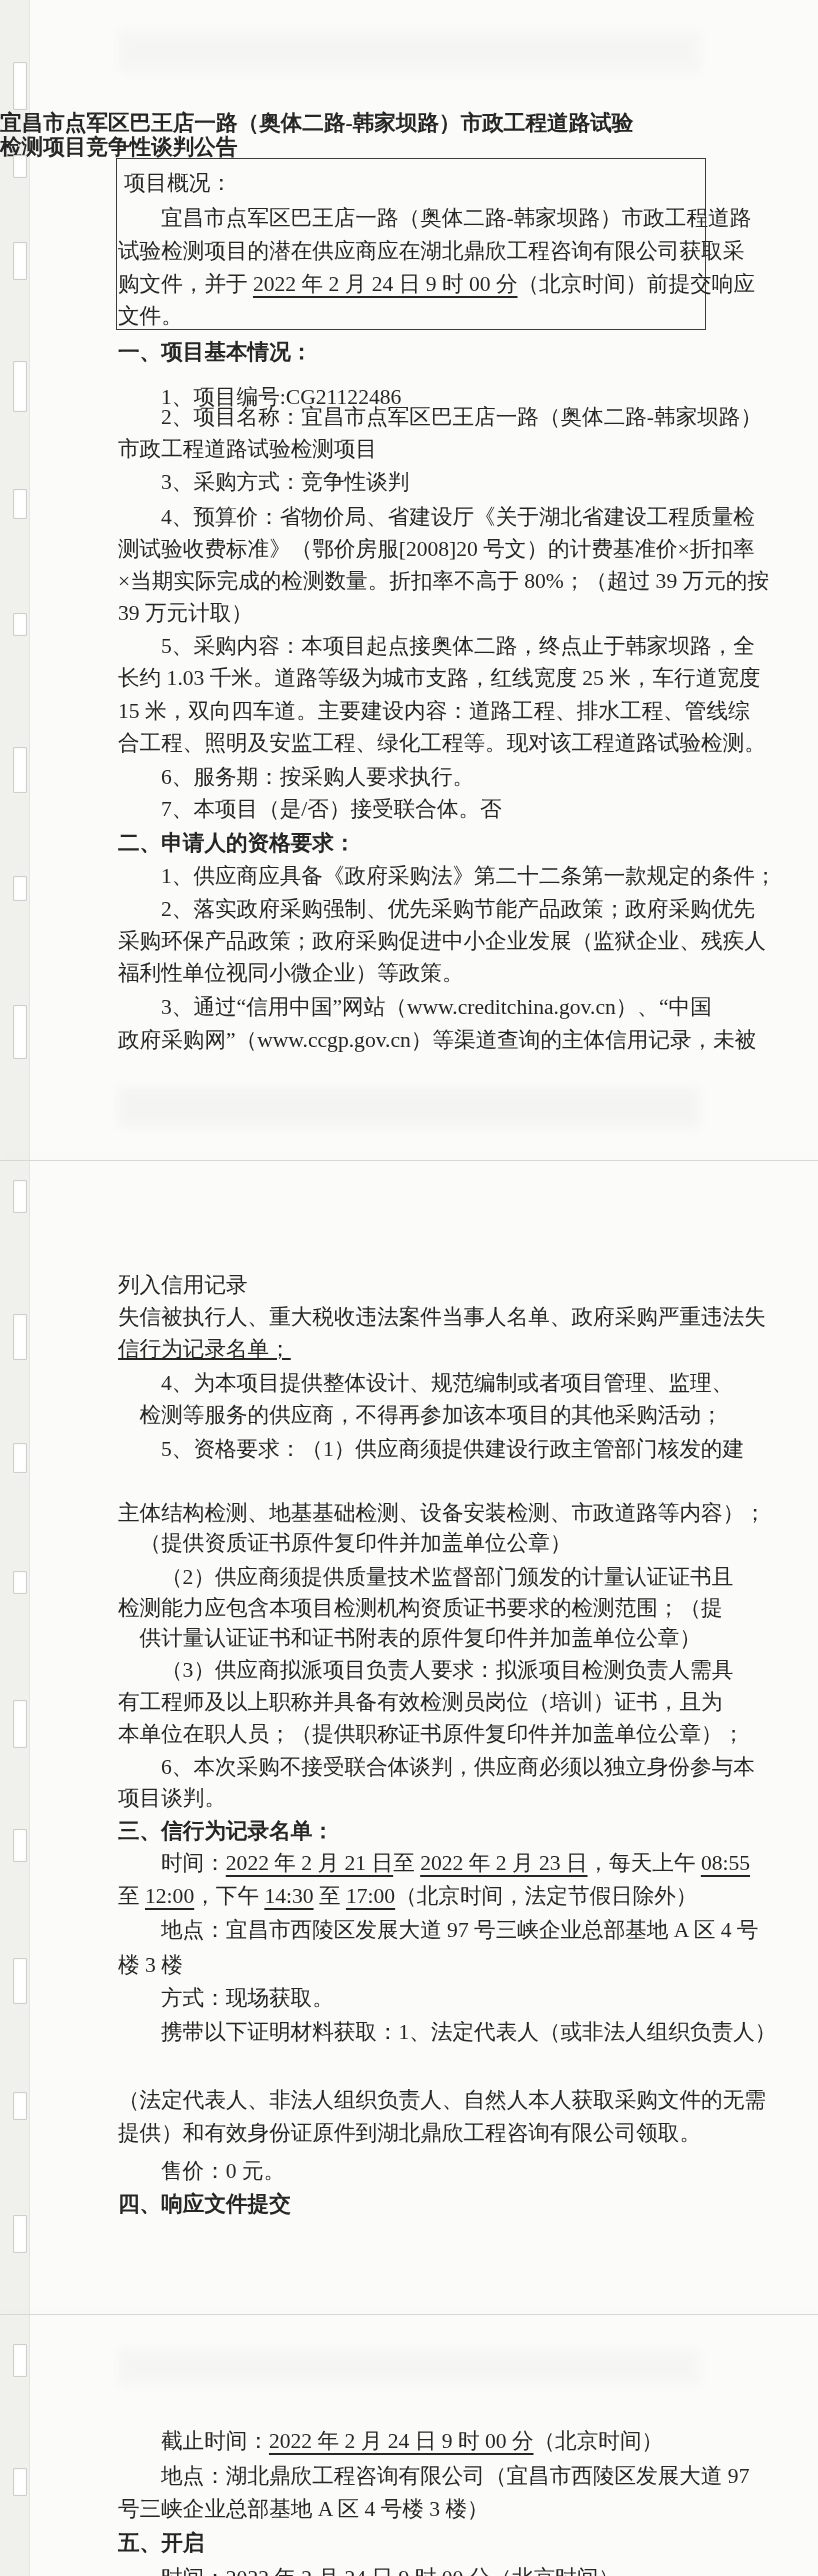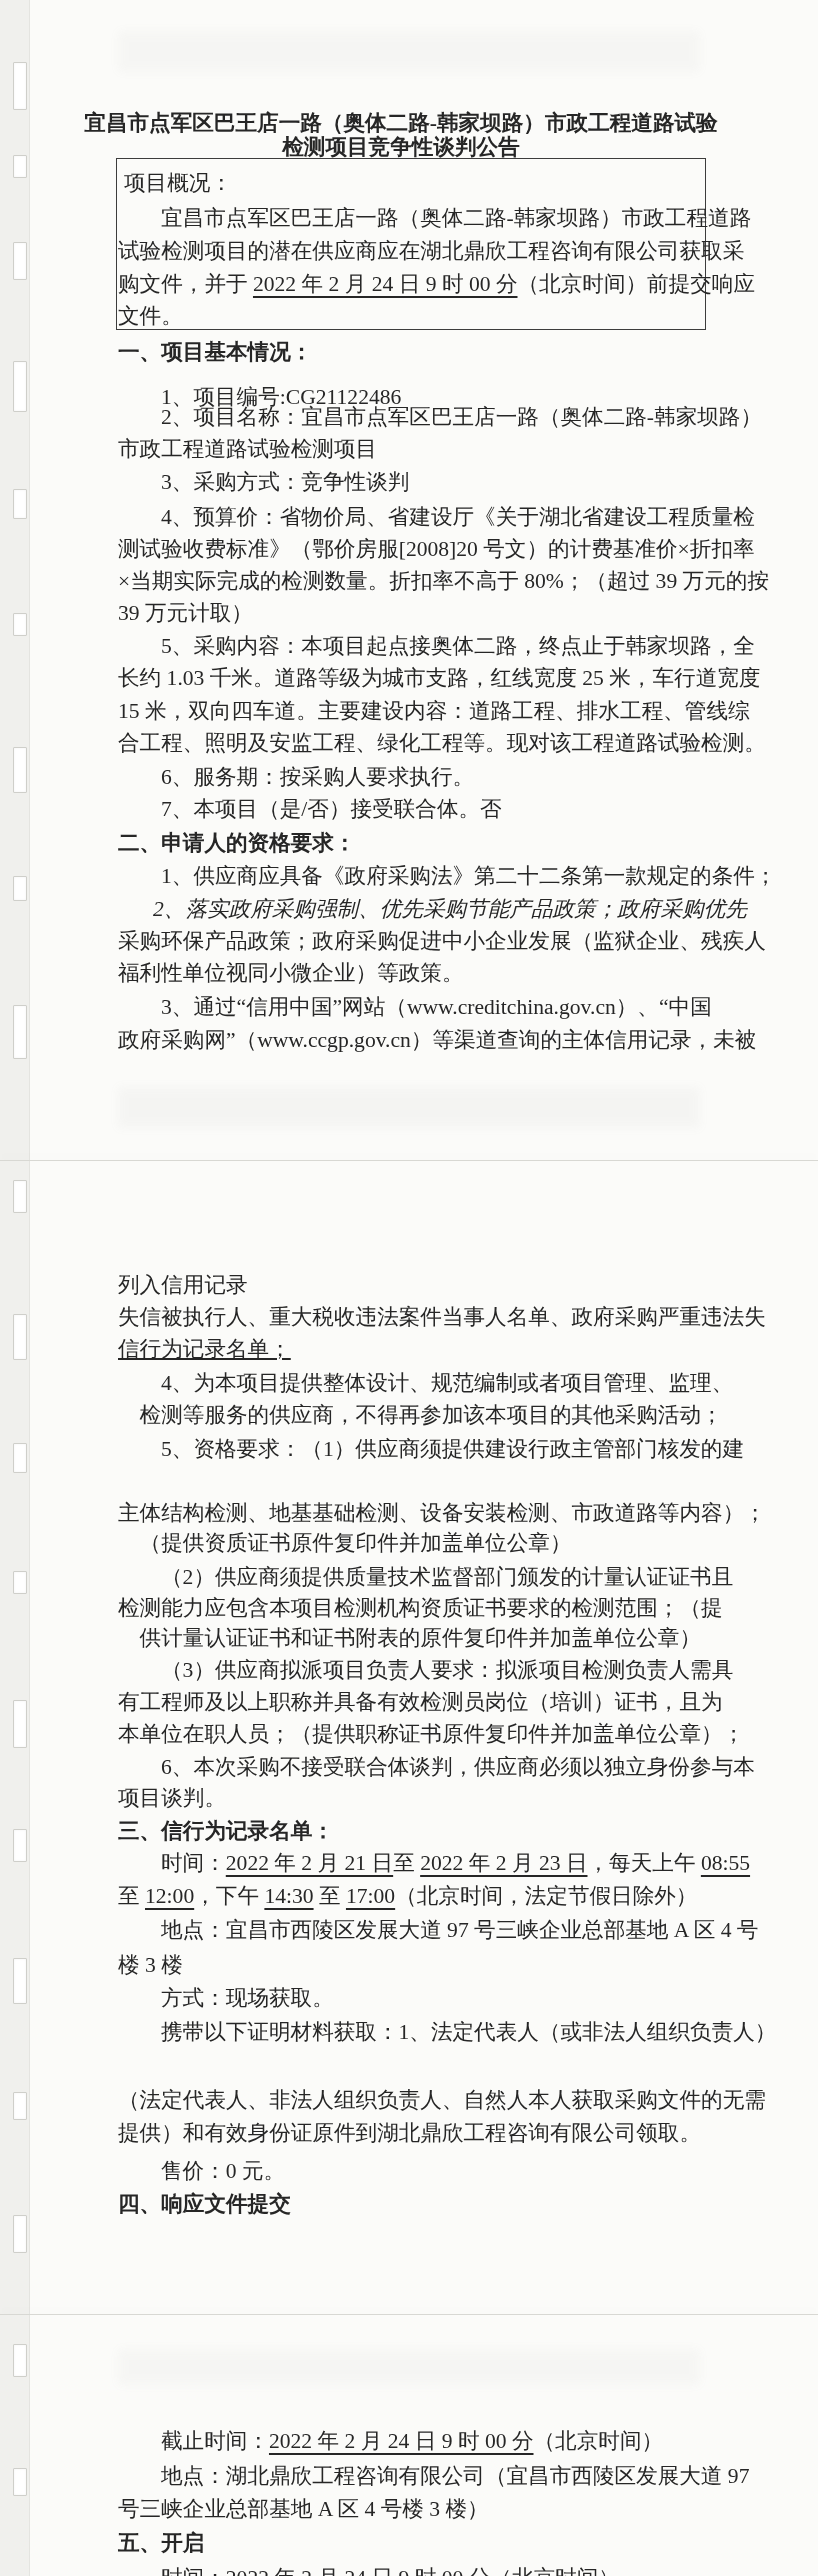--- a/index.html
+++ b/index.html
@@ -8,21 +8,21 @@
     background:#fbfbf9;
     font-family:"Liberation Serif","DejaVu Serif",serif;
     color:#262626;
   }
   .strip{position:absolute;left:0;top:0;width:29px;height:100%;background:#f0f0ed;border-right:0.5px solid #e4e4e0;}
   .tab{position:absolute;left:13.4px;width:11.3px;background:#ffffff;border:0.5px solid #cfcfca;border-radius:1px;box-shadow:inset 0 0 2.1px rgba(0,0,0,.07);}
   .sep{position:absolute;left:0;width:100%;height:1px;background:#d8d8d3;box-shadow:0 -4.1px 7.2px rgba(0,0,0,.05);}
   .artifact{position:absolute;left:118px;right:118px;background:#9a9a96;filter:blur(4.6px);pointer-events:none;}
   .line{position:absolute;font-size:21.6px;line-height:1.15;white-space:pre;letter-spacing:0;}
   .bold{font-weight:bold;}
-  .center{left:0;right:16px;text-align:center;}
+  .center{left:0;right:16px;text-align:left;}
   .u{text-decoration:underline;text-underline-offset:4.6px;text-decoration-thickness:1.5px;}
   #overview-box{position:absolute;border:1.5px solid #3c3c3c;background:transparent;}
 </style>
 </head>
 <body>
 
 <div id="doc">
   <div class="strip"></div>
 
   <div class="line center bold" style="top:111px">宜昌市点军区巴王店一路（奥体二路-韩家坝路）市政工程道路试验</div>
@@ -69,21 +69,21 @@
     <div class="line" style="top: 569px; left: 118px;"><span>×当期实际完成的检测数量。折扣率不高于 80%；（超过 39 万元的按</span></div>
     <div class="line" style="top: 601px; left: 118px; text-align: center;"><span>39 万元计取）</span></div>
     <div class="line" style="top: 634px; left: 118px; padding-left: 43px;"><span>5、采购内容：本项目起点接奥体二路，终点止于韩家坝路，全</span></div>
     <div class="line" style="top: 666px; left: 118px;"><span>长约 1.03 千米。道路等级为城市支路，红线宽度 25 米，车行道宽度</span></div>
     <div class="line" style="top: 699px; left: 118px;"><span>15 米，双向四车道。主要建设内容：道路工程、排水工程、管线综</span></div>
     <div class="line" style="top: 731px; left: 118px;"><span>合工程、照明及安监工程、绿化工程等。现对该工程道路试验检测。</span></div>
     <div class="line" style="top: 765px; left: 118px; padding-left: 43px;"><span>6、服务期：按采购人要求执行。</span></div>
     <div class="line" style="top: 797px; left: 118px; padding-left: 43px;"><span>7、本项目（是/否）接受联合体。否</span></div>
     <div class="line bold" style="top: 831px; left: 118px;"><span>二、申请人的资格要求：</span></div>
     <div class="line" style="top: 864px; left: 118px; padding-left: 43px;"><span>1、供应商应具备《政府采购法》第二十二条第一款规定的条件；</span></div>
-    <div class="line" style="top: 897px; left: 110px; padding-left: 43px; font-style: italic;"><span>2、落实政府采购强制、优先采购节能产品政策；政府采购优先</span></div>
+    <div class="line" style="top: 897px; left: 118px; padding-left: 43px;"><span>2、落实政府采购强制、优先采购节能产品政策；政府采购优先</span></div>
     <div class="line" style="top: 929px; left: 118px;"><span>采购环保产品政策；政府采购促进中小企业发展（监狱企业、残疾人</span></div>
     <div class="line" style="top: 961px; left: 118px;"><span>福利性单位视同小微企业）等政策。</span></div>
     <div class="line" style="top: 995px; left: 118px; padding-left: 43px;"><span>3、通过“信用中国”网站（www.creditchina.gov.cn）、“中国</span></div>
     <div class="line" style="top: 1028px; left: 118px;"><span>政府采购网”（www.ccgp.gov.cn）等渠道查询的主体信用记录，未被</span></div>
     <div class="line" style="top: 1273px; left: 118px;"><span>列入信用记录</span></div>
     <div class="line" style="top: 1305px; left: 118px;"><span>失信被执行人、重大税收违法案件当事人名单、政府采购严重违法失</span></div>
     <div class="line" style="top: 1337px; left: 118px; text-decoration: underline;"><span>信行为记录名单；</span></div>
     <div class="line" style="top: 1371px; left: 118px; padding-left: 43px;"><span>4、为本项目提供整体设计、规范编制或者项目管理、监理、</span></div>
     <div class="line" style="top: 1403px; left: 118px; padding-left: 21.6px;"><span>检测等服务的供应商，不得再参加该本项目的其他采购活动；</span></div>
     <div class="line" style="top: 1437px; left: 118px; padding-left: 43px;"><span>5、资格要求：（1）供应商须提供建设行政主管部门核发的建</span></div>

